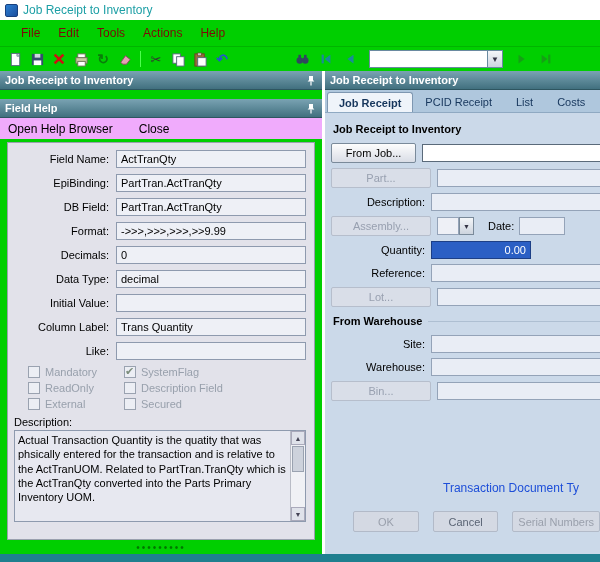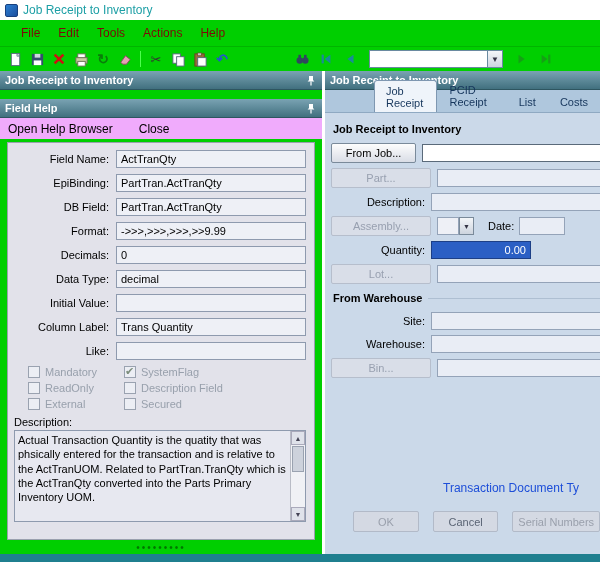--- a/index.html
+++ b/index.html
@@ -62,21 +62,21 @@
   .scroll-btn.down { position:absolute; bottom:0; left:0; right:0; }
   .scroll-btn.up { position:absolute; top:0; left:0; right:0; }
   .scroll-thumb { position:absolute; top:15px; left:1px; right:1px; height:26px; background:#cdd2dc; border:1px solid #9aa2b0; }
 
   .splitter { position:absolute; bottom:0; left:0; right:0; height:13px; background:#00cf00; display:flex; align-items:center; justify-content:center; }
   .splitter-dots { color:#007700; font-size:10px; letter-spacing:2px; line-height:5px; }
 
   
   .tab-strip { height:23px; background:#afc7dd; display:flex; align-items:flex-end; padding-left:2px; border-bottom:1px solid #8fa9c2; }
   .tab { padding:4px 11px 3px; color:#16365c; font-size:11px; border:1px solid transparent; }
-  .tab.active { background:#eff4fa; border:1px solid #7e97b1; border-bottom:none; border-radius:3px 3px 0 0; font-weight:normal;margin-left:47px; }
+  .tab.active { background:#eff4fa; border:1px solid #7e97b1; border-bottom:none; border-radius:3px 3px 0 0; font-weight:bold; }
 
   .rp-content { padding:8px 0 0 6px; position:relative; height:calc(100% - 42px); }
   .group-title { font-weight:bold; color:#000; margin:2px 0 8px 2px; }
   .rp-row { display:flex; align-items:center; margin-bottom:5px; }
   .rp-label { width:100px; text-align:right; padding-right:6px; color:#000; }
   .rp-field { height:18px; background:#e9edf5; border:1px solid #94a3b8; flex:1; margin-right:-1px; }
   .rp-field.white { background:#ffffff; border:1px solid #5a6a7a; }
   .btn { height:20px; background:linear-gradient(#fdfdfd,#d9dde6); border:1px solid #7a8a9a; border-radius:2px; color:#000; font-size:11px; text-align:center; padding:0 4px; }
   .btn.field-btn { width:100px; margin-right:6px; }
   .btn.disabled { background:#d9dee8; border:1px solid #b6becc; color:#98a0b0; }
@@ -359,20 +359,24 @@
           <span class="inline-label">Date:</span>
           <span class="rp-field" style="flex:0 0 46px;"></span>
         </div>
 
         <div class="rp-row">
           <span class="rp-label">Quantity:</span>
           <span class="qty-field">0.00</span>
           <span style="flex:1"></span>
         </div>
 
+        <div class="rp-row">
+          <span class="rp-label">Reference:</span>
+          <span class="rp-field"></span>
+        </div>
 
         <div class="rp-row">
           <button class="btn field-btn disabled">Lot...</button>
           <span class="rp-field"></span>
         </div>
 
         <div class="group-sep">
           <span class="gs-text">From Warehouse</span>
           <span class="gs-line"></span>
         </div>

